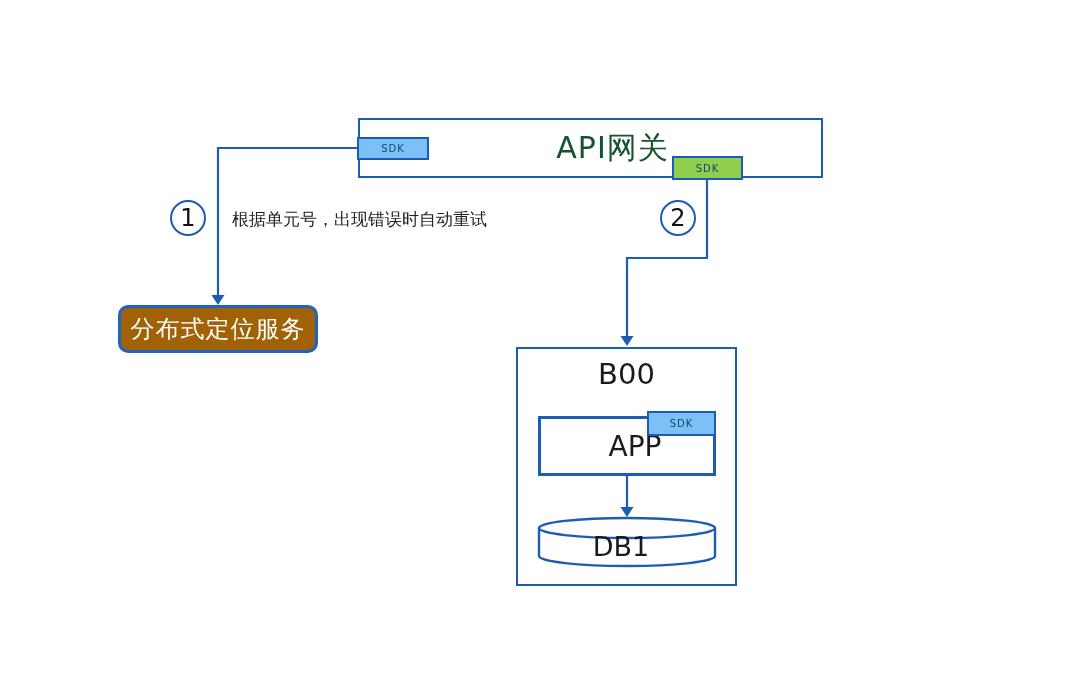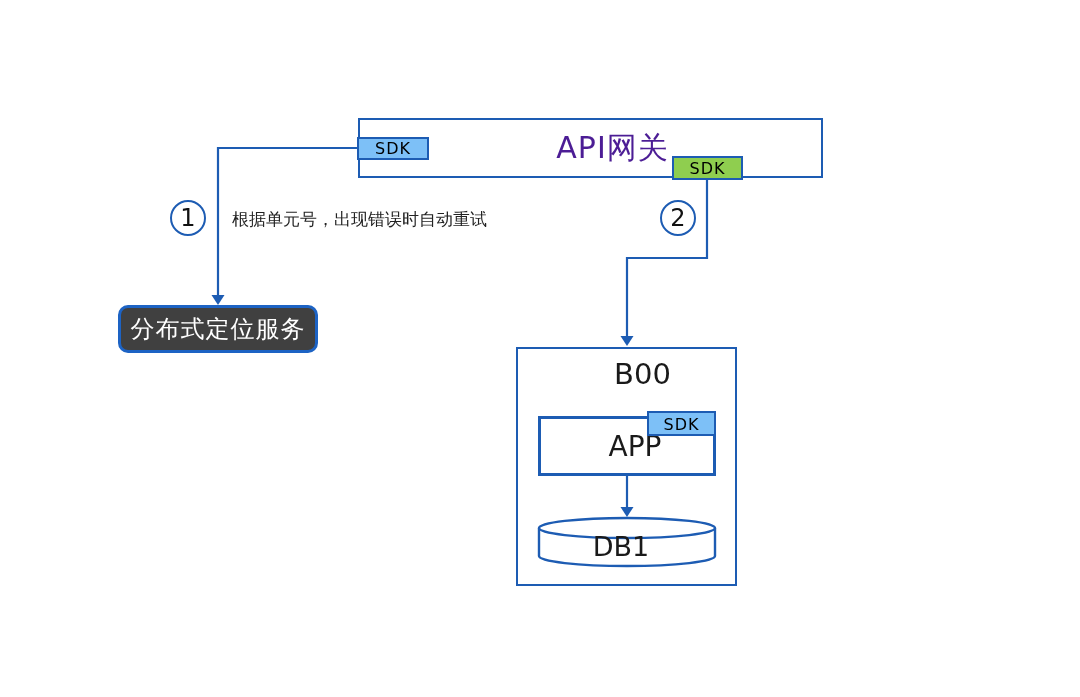--- a/index.html
+++ b/index.html
@@ -23,28 +23,28 @@
   .box {
     position: absolute;
     border: 2px solid #1d5cb3;
     background: transparent;
     box-sizing: border-box;
   }
   .gateway-box { left: 358px; top: 118px; width: 465px; height: 60px; }
   .gateway-title {
     position: absolute; inset: 0;
     display: flex; align-items: center; justify-content: center;
-    font-size: 30px; color: #4c1d95; letter-spacing: 1px; padding-left: 44px;
+    font-size: 30px; color: #14532d; letter-spacing: 1px; padding-left: 44px;
   }
   .sdk-badge {
     position: absolute;
     box-sizing: border-box;
     border: 2px solid #1d5cb3;
-    display: flex; align-items: flex-end; justify-content: center;
-    color: #000000; font-size: 16px; letter-spacing: 1px;
+    display: flex; align-items: center; justify-content: center;
+    color: #0c4a6e; font-size: 10px; letter-spacing: 1px;
   }
   .sdk-blue  { background: #7dc0f7; }
   .sdk-green { background: #8fce4f; }
   .sdk-left      { left: 357px; top: 137px; width: 72px; height: 23px; }
   .sdk-gw-bottom { left: 672px; top: 156px; width: 71px; height: 24px; }
   .sdk-app       { left: 647px; top: 411px; width: 69px; height: 25px; }
   .step-circle {
     position: absolute;
     width: 36px; height: 36px;
     border: 2px solid #1d5cb3; border-radius: 50%;
@@ -57,30 +57,30 @@
   .step-text {
     position: absolute;
     font-size: 17px; color: #222222;
     line-height: 26px; white-space: nowrap;
   }
   .step-1-text { left: 232px; top: 206px; }
   .step-2-text { left: 720px; top: 192px; }
   .service-box {
     position: absolute;
     left: 118px; top: 305px; width: 200px; height: 48px;
-    background: #404040;
+    background: #a16207;
     border: 3px solid #1d63c4; border-radius: 10px;
     box-sizing: border-box;
     display: flex; align-items: center; justify-content: center;
     color: #ffffff; font-size: 24px; letter-spacing: 1px;
   }
   .b00-box { left: 516px; top: 347px; width: 221px; height: 239px; border-width: 2.5px; }
   .b00-title {
     position: absolute; left: 0; top: 8px; width: 100%;
-    text-align: center; font-size: 29px; color: #1a1a1a; margin-left: 16px;
+    text-align: center; font-size: 29px; color: #1a1a1a;
   }
   .app-box { left: 538px; top: 416px; width: 178px; height: 60px; border-width: 3px; }
   .app-label {
     position: absolute; inset: 0;
     display: flex; align-items: center; justify-content: center;
     font-size: 28px; color: #1a1a1a; padding-left: 16px;
   }
   .db-label {
     position: absolute;
     left: 538px; top: 531px; width: 166px;

